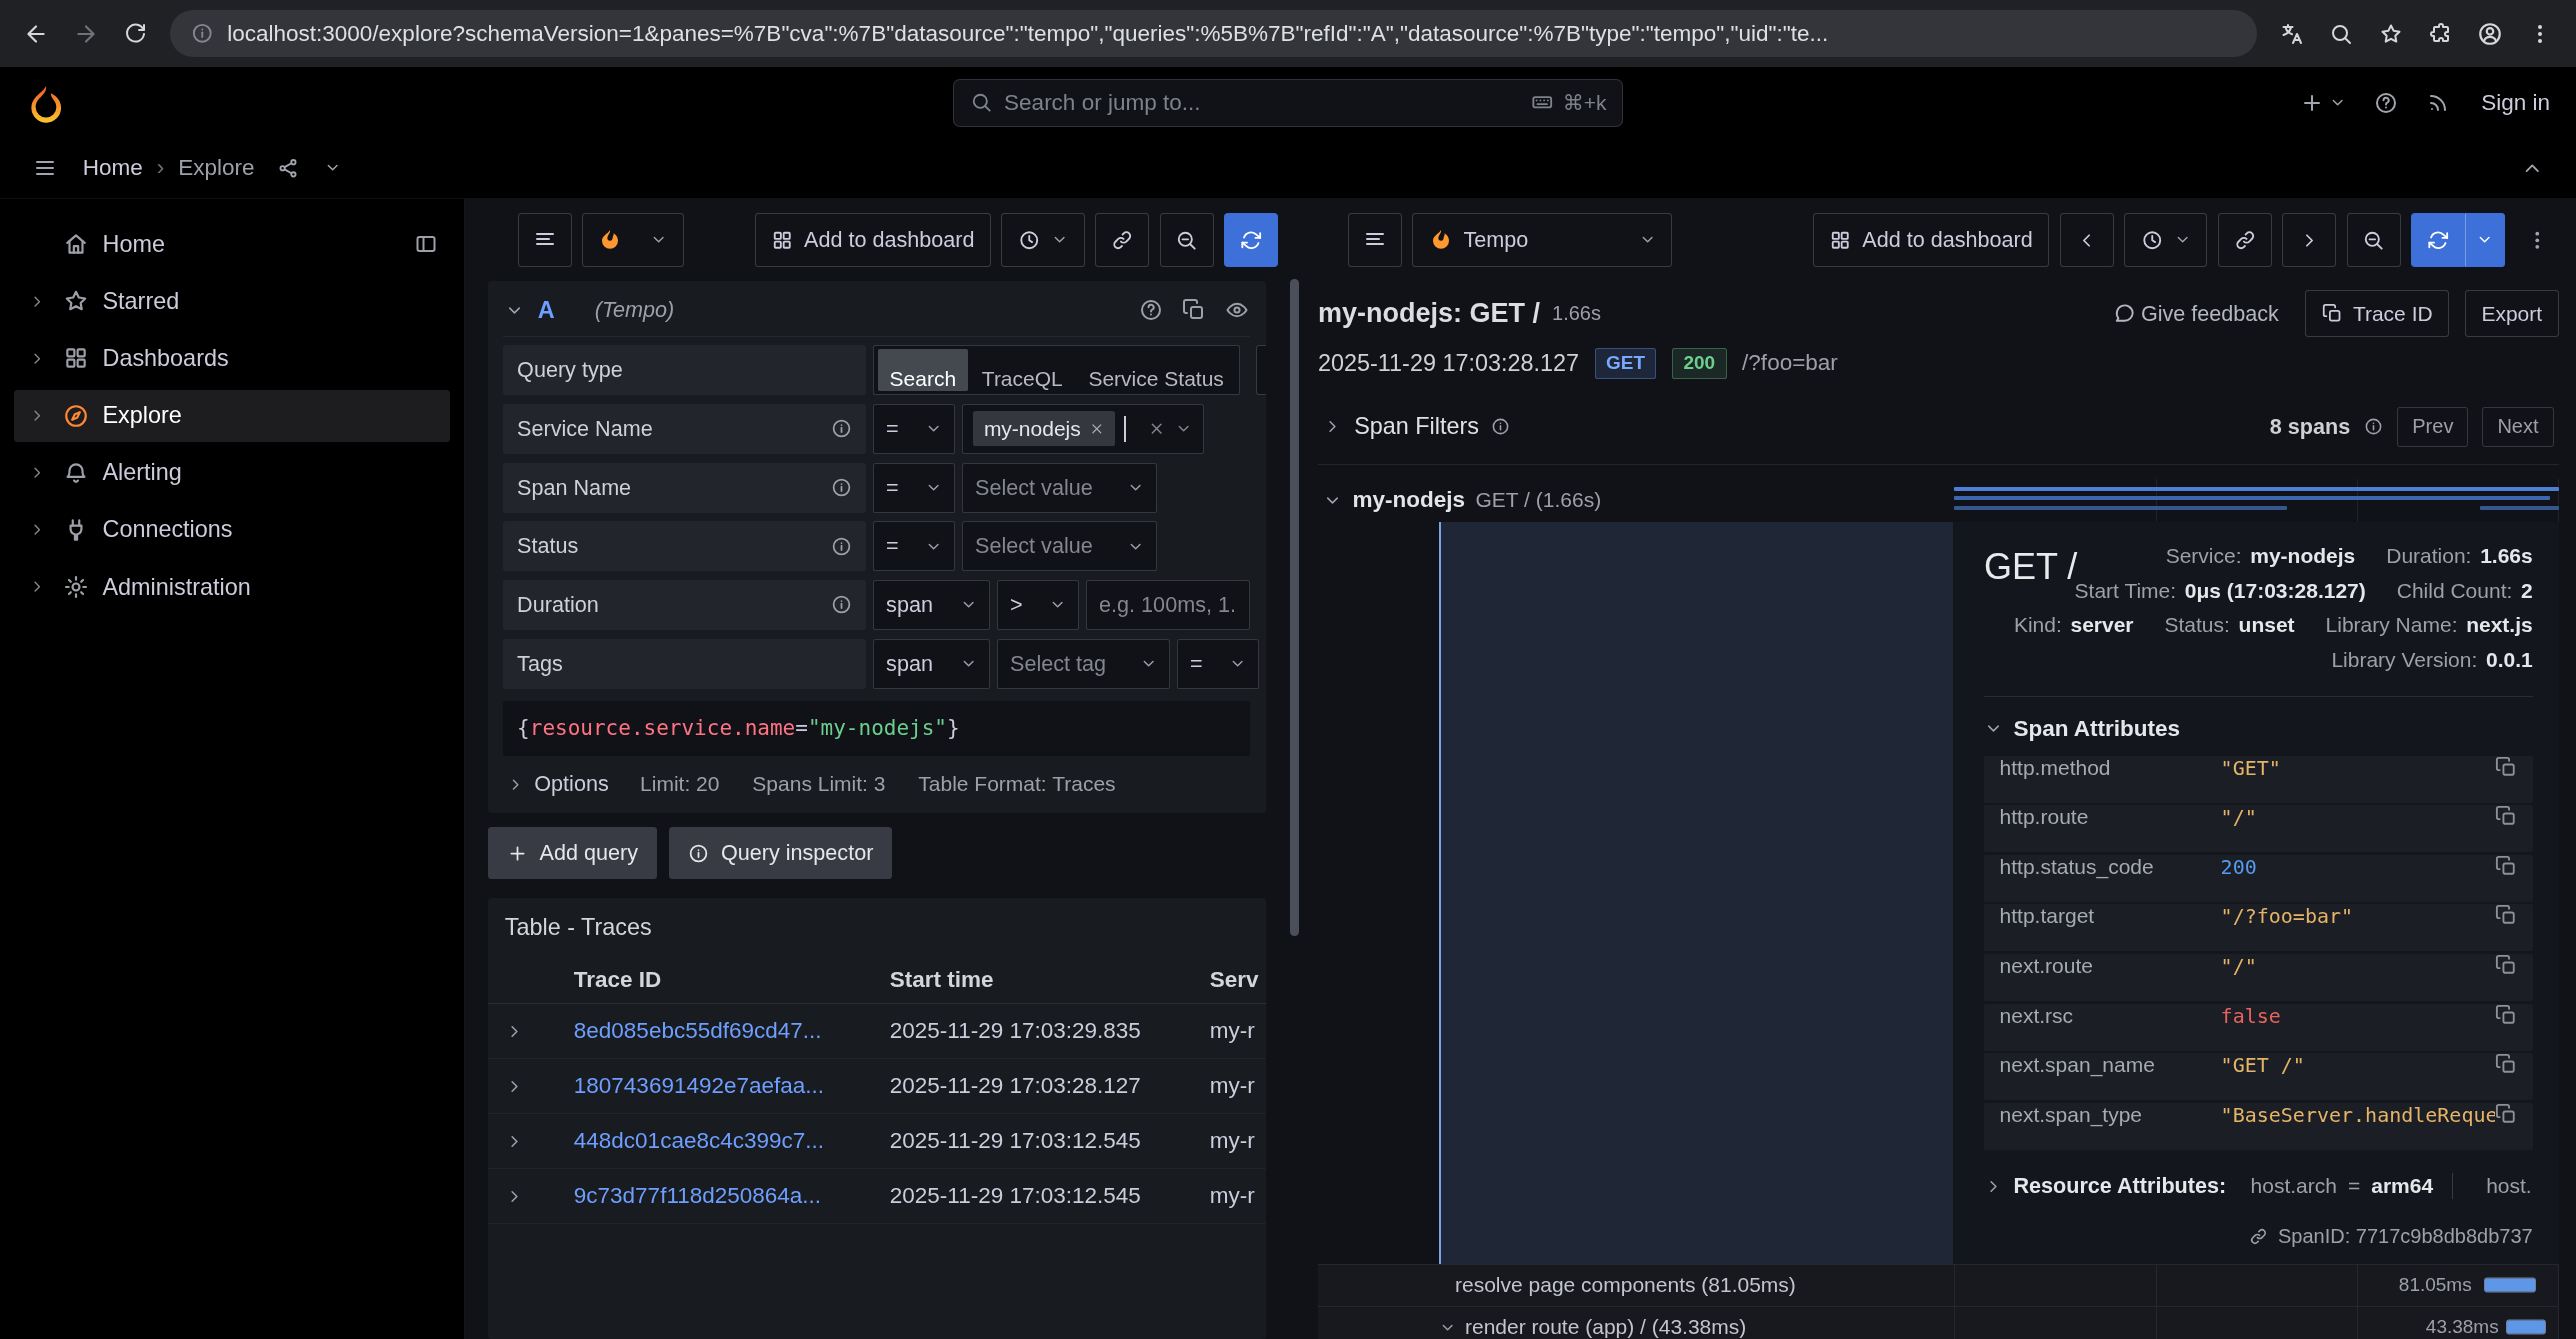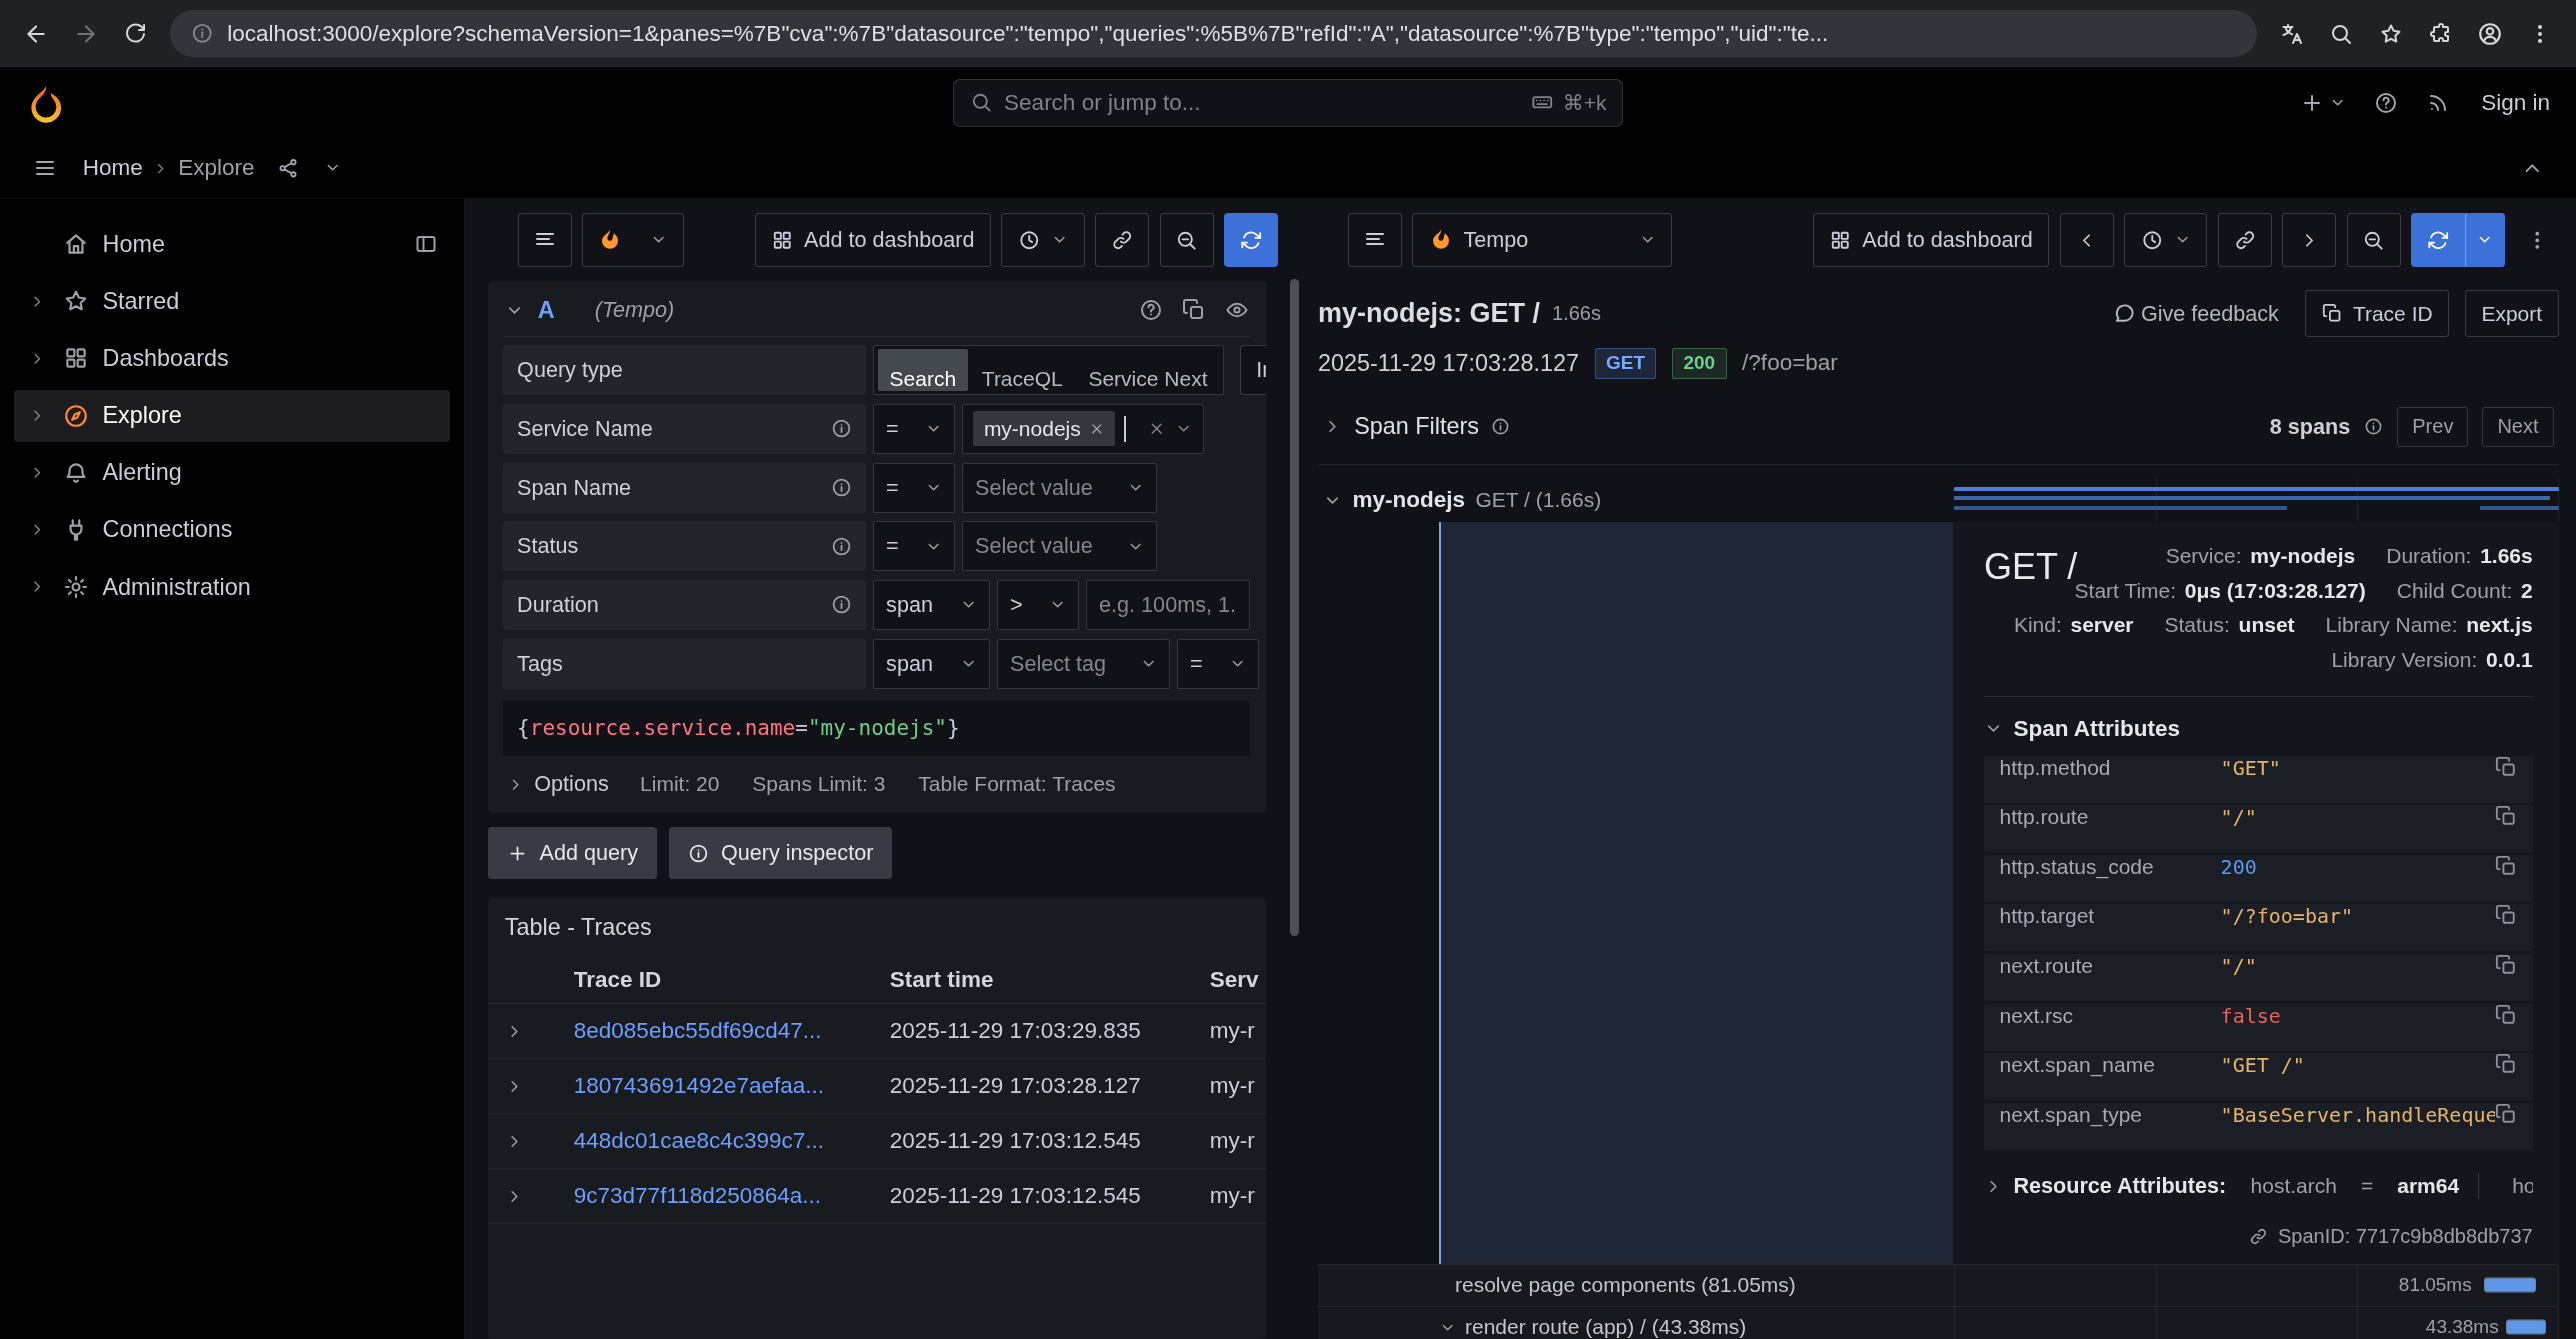--- a/index.html
+++ b/index.html
@@ -165,21 +165,21 @@
   .d-divider { border-top:0.9px solid rgba(204,204,220,0.12); margin:24px 0 19px; flex:none; }
   .d-attrs-head { display:flex; align-items:center; gap:10.4px; font-size:22.5px; font-weight:700; color:#e6e7ea; cursor:pointer; flex:none; }
   .attr-list { margin-top:14px; flex:none; }
   .attr-row { height:47px; display:flex; background:rgba(204,204,220,0.05); margin-bottom:2.6px; padding:0 15.6px; border-radius:1.7px; }
   .attr-key { width:221px; flex:none; font-size:21px; color:#a6aab3; }
   .attr-val { flex:1; min-width:0; font-family:"DejaVu Sans Mono",monospace; font-size:20px; white-space:nowrap; overflow:hidden; }
   .vstr { color:#e5b567; } .vnum { color:#569bf0; } .vbool { color:#e5645c; }
   .copy-ic { margin-left:auto; color:#8d909a; cursor:pointer; }
   .res-row { margin-top:21px; display:flex; align-items:center; gap:10.4px; font-size:21.6px; cursor:pointer; white-space:nowrap; overflow:hidden; flex:none; }
   .res-title { font-weight:700; color:#e6e7ea; }
-  .res-item { display:inline-flex; gap:24px; align-items:baseline; margin-left:14px; }
+  .res-item { display:inline-flex; gap:11px; align-items:baseline; margin-left:14px; }
   .rk { color:#9da0a8; font-size:21px; }
   .rv { color:#e6e7ea; font-weight:700; font-size:21px; }
   .res-sep { width:0.9px; height:26px; background:rgba(204,204,220,0.2); margin:0 8.7px; flex:none; }
   .d-spacer { flex:1; }
   .spanid-row { display:flex; align-items:center; justify-content:flex-end; gap:10.4px; color:#9da0a8; font-size:20px; flex:none; }
   .spanid-row .i { cursor:pointer; }
 
   .span-row { height:42px; flex:none; display:flex; align-items:stretch; border-top:0.9px solid rgba(204,204,220,0.08); background:#17191f; cursor:pointer; }
   .sr-name { width:636px; flex:none; display:flex; align-items:center; gap:8.7px; font-size:21px; color:#c3c5cc; padding-left:137px; white-space:nowrap; overflow:hidden; }
   .sr-name.has-caret { padding-left:121px; }
@@ -613,21 +613,21 @@
             </span>
           </div>
 
           <div class="qe-row">
             <div class="qe-label">
               <span>Query type</span>
             </div>
             <div class="radio-group">
               <button class="radio selected">Search</button>
               <button class="radio">TraceQL</button>
-              <button class="radio">Service Next</button>
+              <button class="radio">Service Status</button>
             </div>
             <button class="tb-btn imp-btn">Imp</button>
           </div>
 
           <div class="qe-row">
             <div class="qe-label">
               <span>Service Name</span>
               <svg class="i s24 dim" viewBox="0 0 24 24" width="21" height="21">
                   <use href="#i-info"></use>
                 </svg>

